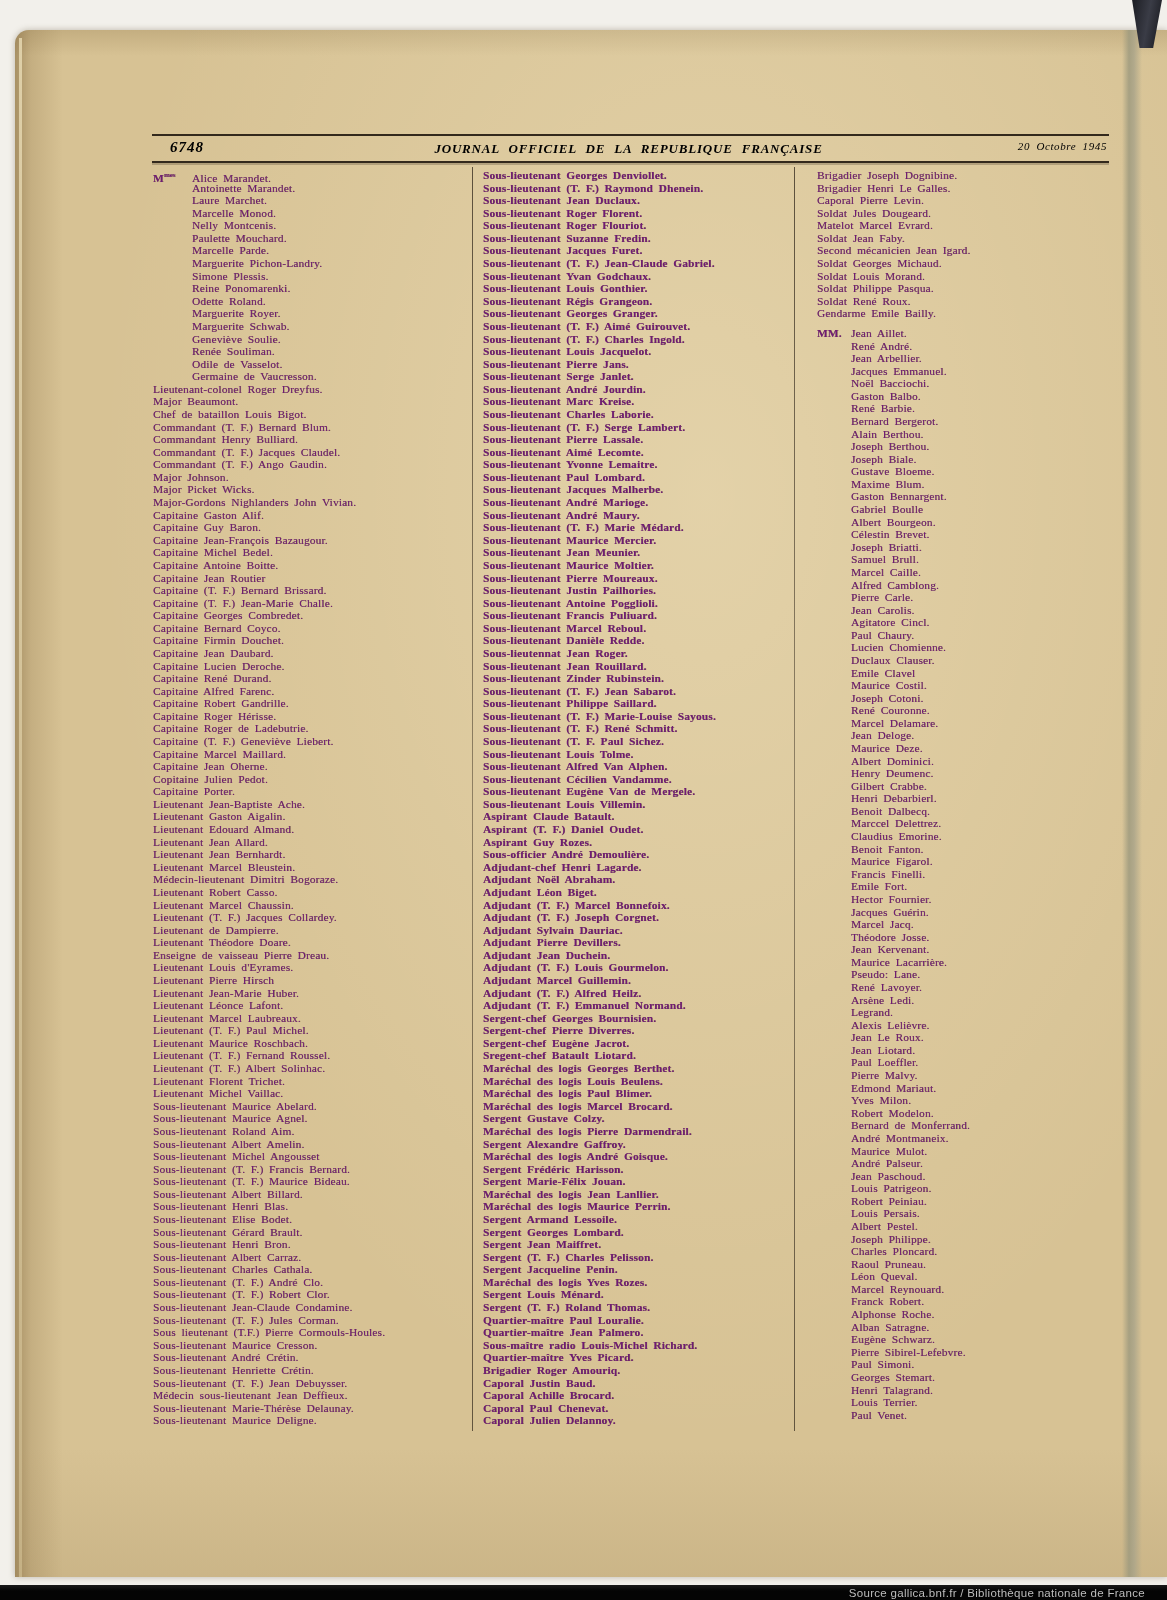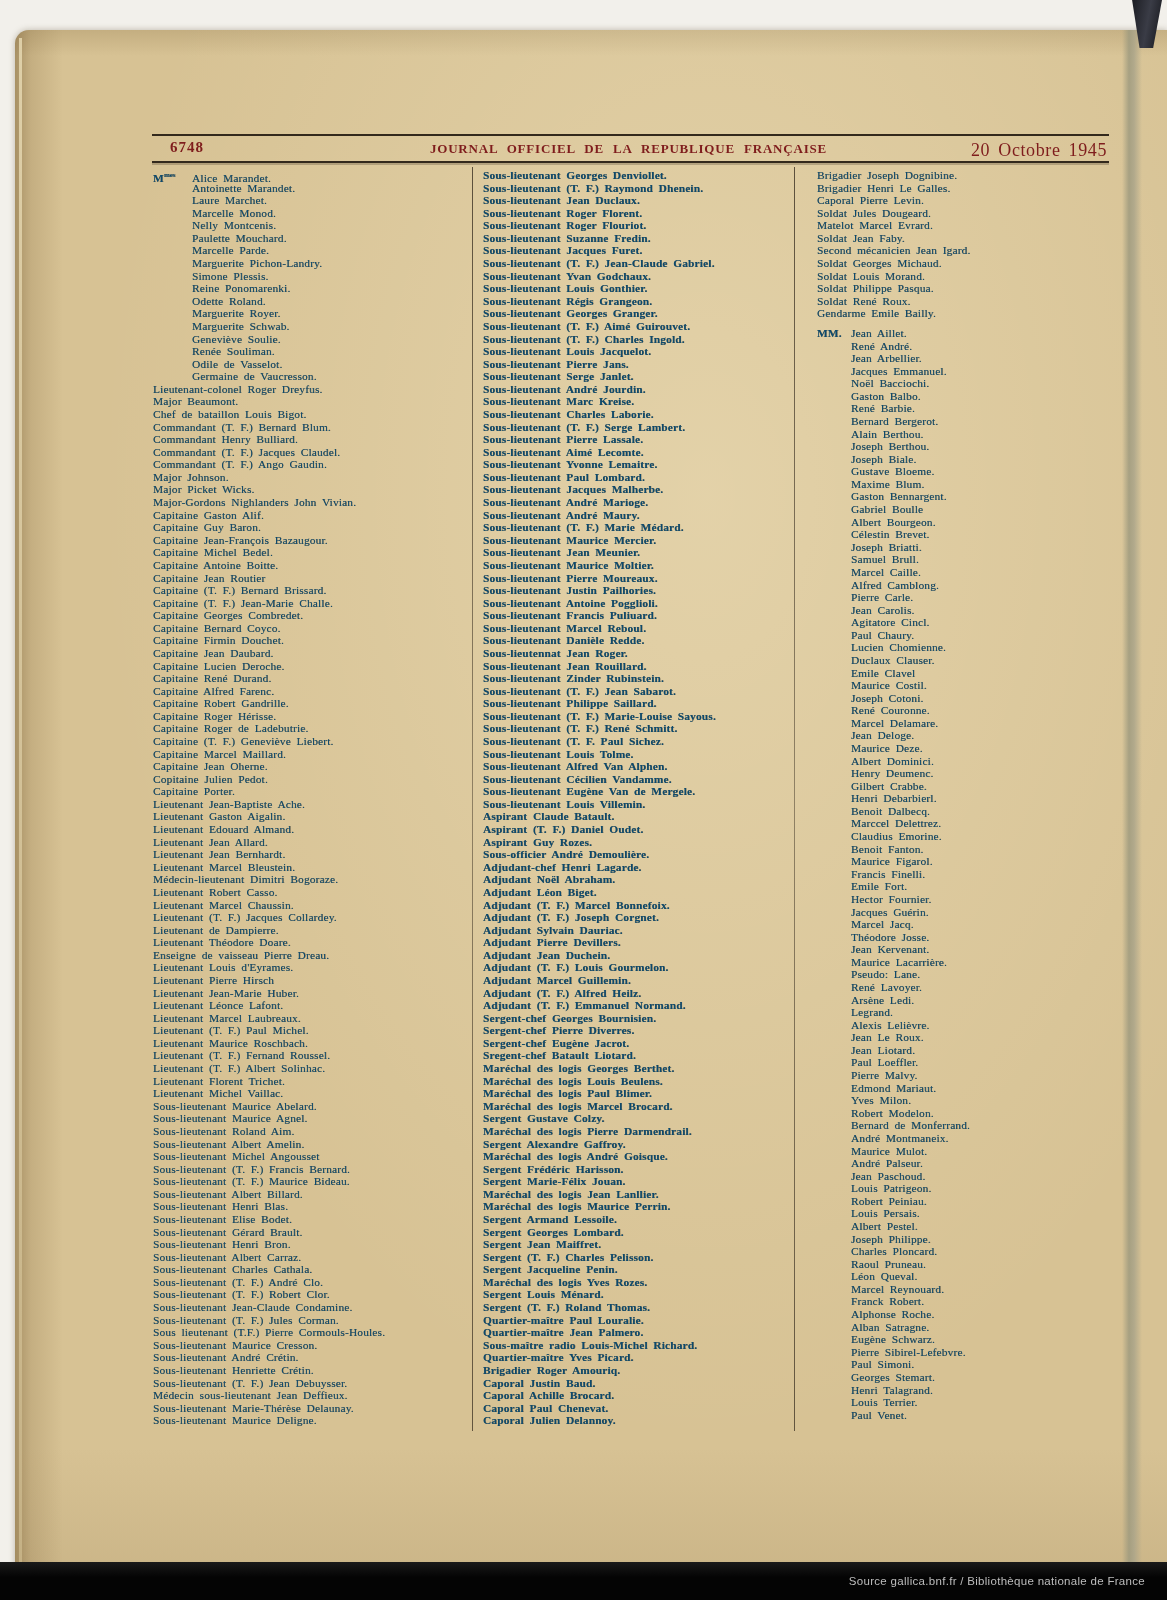--- a/index.html
+++ b/index.html
@@ -35,59 +35,60 @@
     position:absolute;left:1128px;top:0;width:34px;height:48px;
     background:linear-gradient(100deg,#15161b,#3a3c46 55%,#15161b);
     clip-path:polygon(12% 0, 100% 0, 74% 100%, 34% 100%);
   }
   
   .rule{position:absolute;background:#33291c;}
   .rule-top{left:152px;right:58px;top:134px;height:2px;}
   .rule-bottom{left:152px;right:58px;top:161px;height:2px;box-shadow:0 2px 0 rgba(51,41,28,.25);}
   .masthead{
     position:absolute;left:152px;right:58px;top:136px;height:25px;
-    color:#7f1d1d;
+    color:#000000;
+    font-style:italic;
   }
   .page-number{
     position:absolute;left:18px;top:3px;
     font-size:15px;font-weight:bold;letter-spacing:1px;
   }
   .journal-title{
     position:absolute;left:0;right:4px;top:5px;text-align:center;
     font-size:13px;font-weight:bold;letter-spacing:.8px;word-spacing:5px;
   }
   .issue-date{
     position:absolute;right:2px;top:4px;
-    font-size:18px;letter-spacing:.6px;word-spacing:3px;
+    font-size:11px;letter-spacing:.6px;word-spacing:3px;
   }
   
   .col{
     position:absolute;top:169px;
-    color:#0c4a6e;
+    color:#701a75;
   }
   .col-1{left:153px;width:316px;--indent:39px;}
   .col-2{left:483px;width:308px;font-weight:bold;--indent:39px;}
   .col-3{left:817px;width:296px;--indent:34px;}
   .divider{position:absolute;top:167px;height:1264px;width:1px;
     background:linear-gradient(180deg, rgba(48,38,26,.75), rgba(48,38,26,.45) 50%, rgba(48,38,26,.7));}
   .divider-1{left:472px;}
   .divider-2{left:794px;}
   .block.gap{margin-top:7px;}
   .line{
     white-space:nowrap;overflow:visible;
     font-size:11.3px;line-height:12.58px;height:12.58px;
     letter-spacing:.2px;word-spacing:2.6px;
     text-shadow:.3px .3px .4px rgba(58,44,26,.55);
   }
   .line.indent{padding-left:var(--indent);}
   .prefix{display:inline-block;width:var(--indent);font-weight:bold;}
   .prefix sup{font-size:7px;letter-spacing:0;}
   
   .footer-bar{
-    position:absolute;left:0;right:0;bottom:0;height:38px;
+    position:absolute;left:0;right:0;bottom:0;height:15px;
     background:linear-gradient(180deg,#1a1a1a 0,#040404 40%);
     display:flex;align-items:center;justify-content:flex-end;
     padding-right:22px;box-sizing:border-box;
   }
   .footer-bar span{
     color:#bdbdbd;font-family:"Liberation Sans","DejaVu Sans",sans-serif;
     font-size:11.5px;letter-spacing:.3px;
   }
 </style>
 </head>

